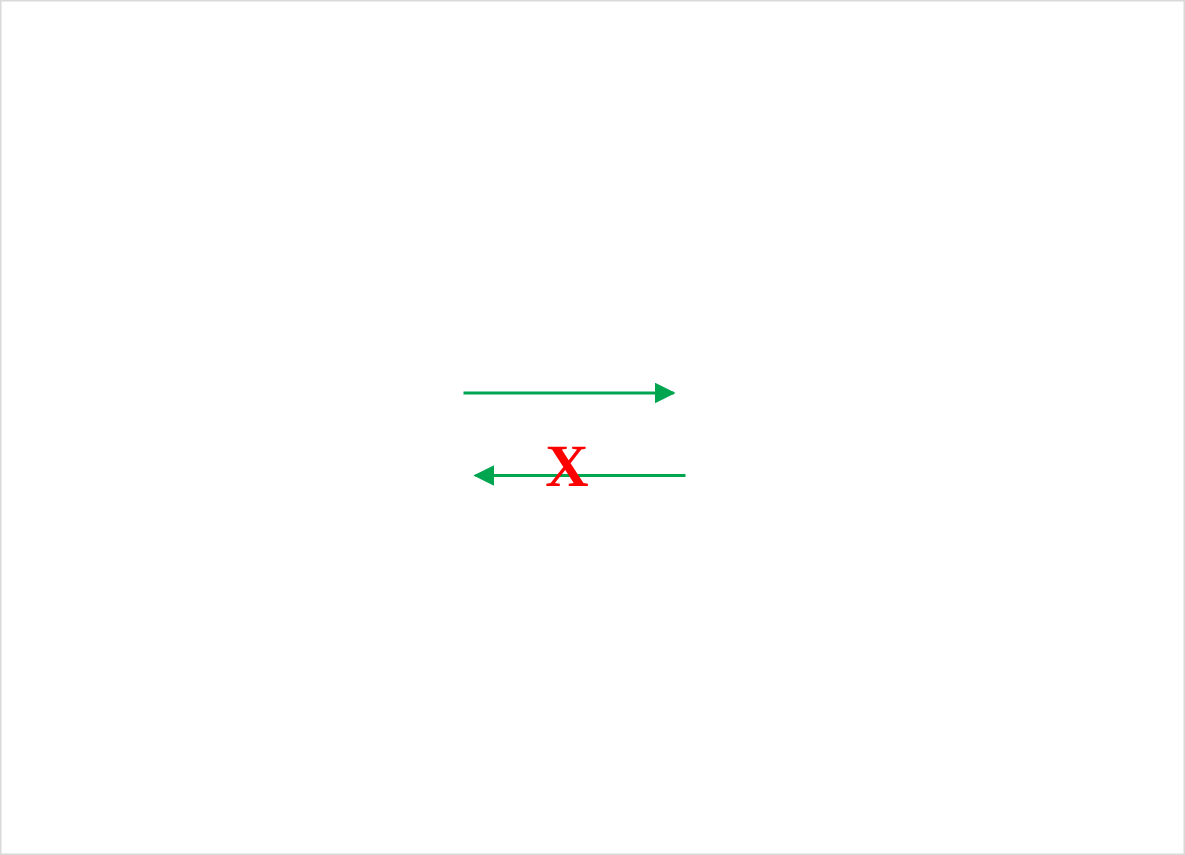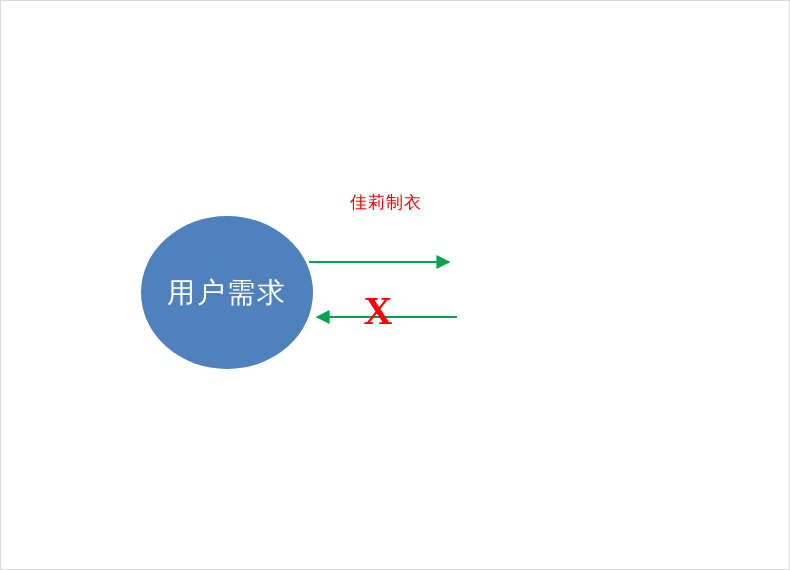--- a/index.html
+++ b/index.html
@@ -99,25 +99,21 @@
     font-weight: bold;
     line-height: 1;
     font-family: "Liberation Serif", "DejaVu Serif", serif;
   }
 </style>
 </head>
 <body>
 
 <div class="canvas">
 
-  <div class="diagram-title">佳莉制衣</div>
 
-  <div class="circle circle-left">
-    <span class="circle-label">用户需求</span>
-  </div>
 
 
   <svg class="arrows-layer" viewBox="0 0 790 570" xmlns="http://www.w3.org/2000/svg">
     <defs>
       <marker id="arrowhead" viewBox="0 0 10 10" refX="9" refY="5" markerWidth="7" markerHeight="7" orient="auto-start-reverse">
         <path class="arrowhead-path" d="M0,0 L10,5 L0,10 z"></path>
       </marker>
     </defs>
 
     <line x1="308" y1="261" x2="448" y2="261" marker-end="url(#arrowhead)"></line>

